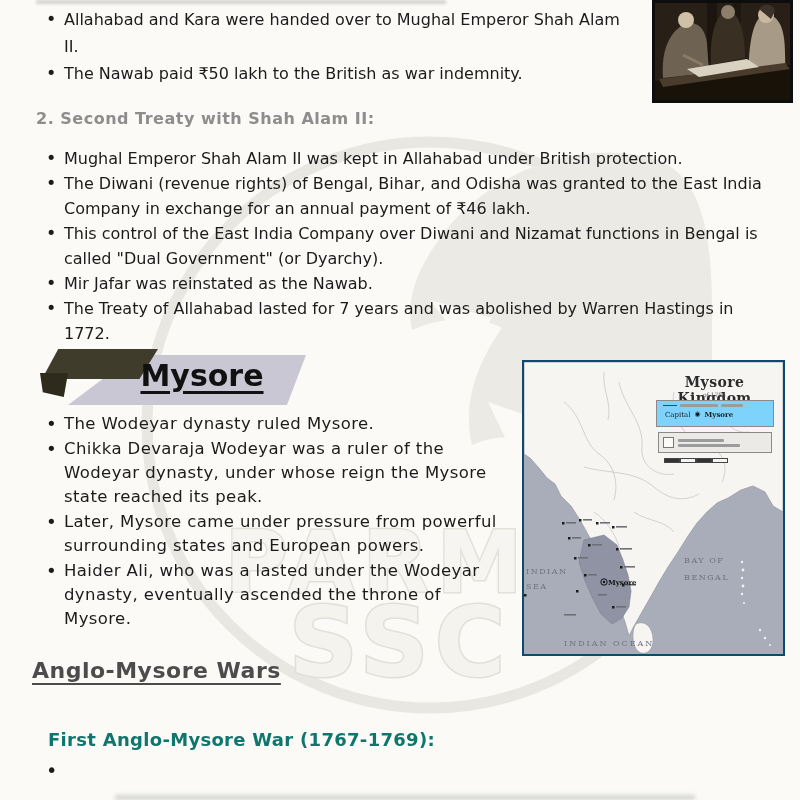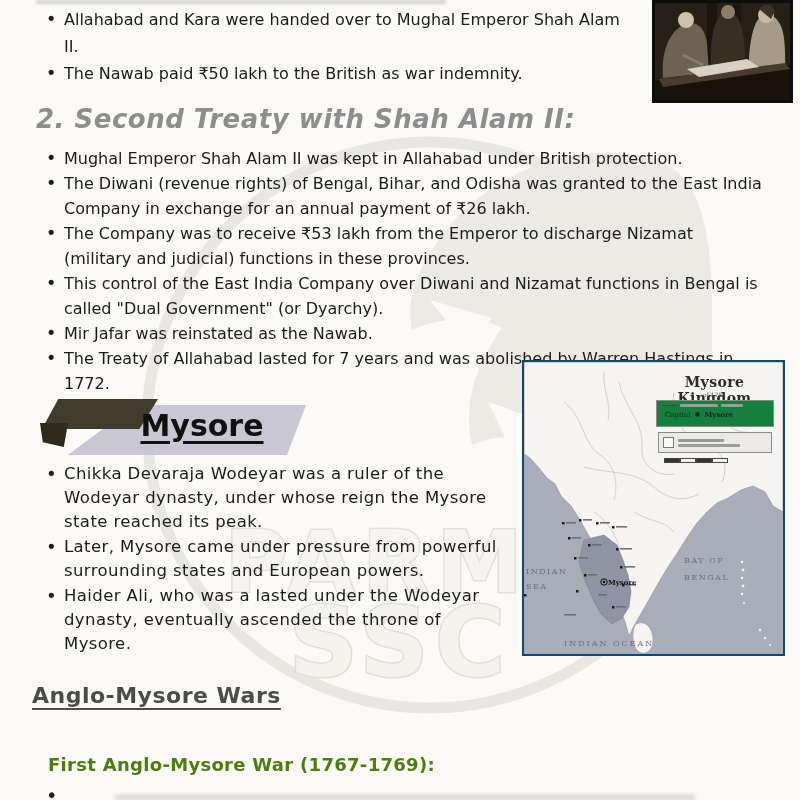--- a/index.html
+++ b/index.html
@@ -10,54 +10,54 @@
     color:#1b1b1b;
   }
   
   .watermark{position:absolute;inset:0;z-index:0;pointer-events:none;}
   
   .content{position:absolute;inset:0;z-index:1;padding:4px 36px 0 32px;}
   ul{list-style:none;margin:0;padding:0;}
   li{position:relative;padding-left:32px;}
   li::before{content:"\2022";position:absolute;left:14px;top:0;font-size:1.1em;}
   .intro-list{margin-top:2px;line-height:27px;font-size:16px;padding-right:130px;}
-  .h-gray{margin:20px 0 0 4px;font-size:26px;line-height:24px;font-weight:bold;color:#8d8d8d;letter-spacing:.5px;font-style:italic;}
+  .h-gray{margin:20px 0 0 4px;font-size:16px;line-height:24px;font-weight:bold;color:#8d8d8d;letter-spacing:.5px;}
   .treaty2-list{margin-top:15px;line-height:25px;font-size:16px;}
   
   .banner-wrap{position:relative;height:56px;margin:3px 0 0 6px;width:320px;}
   .banner-light{position:absolute;left:30px;top:6px;width:238px;height:50px;background:#c8c7d3;
     clip-path:polygon(28% 0,100% 0,92% 100%,0 100%);}
   .banner-dark{position:absolute;left:4px;top:0;width:116px;height:30px;background:#3f3c2c;
     clip-path:polygon(14% 0,100% 0,84% 100%,0 100%);}
   .banner-fold{position:absolute;left:2px;top:24px;width:28px;height:24px;background:#2e2b1d;
     clip-path:polygon(0 0,100% 0,85% 100%,10% 80%);}
   .banner-title{position:absolute;left:66px;top:9px;width:196px;text-align:center;
     font-size:30px;font-weight:bold;color:#111;
     text-decoration:underline;text-decoration-thickness:3px;text-underline-offset:5px;}
   .mysore-list{margin-top:7px;line-height:24px;font-size:16.5px;letter-spacing:.4px;width:470px;}
   .mysore-list li{margin-bottom:1px;}
   .h-anglo{margin:26px 0 0 0;font-size:22px;line-height:26px;font-weight:bold;color:#4c4c4c;letter-spacing:.5px;
     text-decoration:underline;text-decoration-thickness:2px;text-underline-offset:5px;display:inline-block;}
-  .h-firstwar{margin:44px 0 0 16px;font-size:18px;line-height:24px;font-weight:bold;color:#4d7c0f;letter-spacing:.3px;}
+  .h-firstwar{margin:44px 0 0 16px;font-size:18px;line-height:24px;font-weight:bold;color:#0f766e;letter-spacing:.3px;}
   .parties-list{margin-top:6px;line-height:26px;font-size:17.5px;width:660px;}
   
   .top-smudge{position:absolute;left:36px;top:0;width:410px;height:4px;background:#8a8a8a;opacity:.35;filter:blur(1.5px);z-index:1;}
   .bottom-smudge{position:absolute;left:115px;top:795px;width:580px;height:5px;background:#9a9a9a;opacity:.4;filter:blur(2px);z-index:1;}
   
   .painting{position:absolute;left:652px;top:0;width:141px;height:103px;z-index:2;
     border:3px solid #0d0d0d;box-sizing:border-box;background:#281f17;overflow:hidden;}
   
   .map{position:absolute;left:522px;top:360px;width:263px;height:296px;z-index:2;
     border:2px solid #0c4a6e;box-sizing:border-box;background:#a9adb9;overflow:hidden;
     font-family:"DejaVu Serif","Liberation Serif",serif;}
   .map-svg{position:absolute;left:0;top:0;}
   .map-title{position:absolute;left:128px;top:12px;width:125px;text-align:center;
     font-size:14px;font-weight:bold;color:#2b2b2b;letter-spacing:.4px;}
   .map-subtitle{position:absolute;left:128px;top:29px;width:125px;text-align:center;font-size:6px;color:#555;}
-  .legend1{position:absolute;left:132px;top:38px;width:118px;height:27px;background:#15803d;border:1px solid #8a8a8a;box-sizing:border-box;}
+  .legend1{position:absolute;left:132px;top:38px;width:118px;height:27px;background:#7dd3fc;border:1px solid #8a8a8a;box-sizing:border-box;}
   .leg-row1{display:flex;align-items:center;gap:3px;margin:3px 0 0 6px;}
   .leg-line{width:14px;height:1px;background:#444;}
   .tiny-bar{display:inline-block;height:3px;background:#9b9b9b;border-radius:1px;}
   .leg-row2{display:flex;align-items:center;gap:4px;margin:3px 0 0 8px;font-size:7px;color:#222;}
   .cap-dot{font-size:7px;line-height:7px;color:#111;}
   .leg-mysore{font-weight:bold;}
   .legend2{position:absolute;left:134px;top:70px;width:114px;height:21px;background:#eceae7;border:1px solid #8a8a8a;box-sizing:border-box;display:flex;align-items:center;gap:4px;padding-left:4px;}
   .leg-sq{width:9px;height:9px;background:#fbfaf7;border:1px solid #777;}
   .bars{display:flex;flex-direction:column;gap:2px;}
   .scalebar{position:absolute;left:140px;top:96px;display:flex;align-items:flex-start;gap:0;}
@@ -219,35 +219,35 @@
 
     <ul class="intro-list">
       <li>Allahabad and Kara were handed over to Mughal Emperor Shah Alam II.</li>
       <li>The Nawab paid ₹50 lakh to the British as war indemnity.</li>
     </ul>
 
     <div class="h-gray">2. Second Treaty with Shah Alam II:</div>
 
     <ul class="treaty2-list">
       <li>Mughal Emperor Shah Alam II was kept in Allahabad under British protection.</li>
-      <li>The Diwani (revenue rights) of Bengal, Bihar, and Odisha was granted to the East India Company in exchange for an annual payment of ₹26 lakh.</li>
-      <li>The Company was to receive ₹53 lakh from the Emperor to discharge Nizamat (military and judicial) functions in these provinces.</li>
+      <li>The Diwani (revenue rights) of Bengal, Bihar, and Odisha was granted to the East India Company in exchange for an annual payment of ₹46 lakh.</li>
       <li>This control of the East India Company over Diwani and Nizamat functions in Bengal is called "Dual Government" (or Dyarchy).</li>
       <li>Mir Jafar was reinstated as the Nawab.</li>
       <li>The Treaty of Allahabad lasted for 7 years and was abolished by Warren Hastings in 1772.</li>
     </ul>
 
     <div class="banner-wrap">
       <div class="banner-light"></div>
       <div class="banner-dark"></div>
       <div class="banner-fold"></div>
       <div class="banner-title">Mysore</div>
     </div>
 
     <ul class="mysore-list">
+      <li>The Wodeyar dynasty ruled Mysore.</li>
       <li>Chikka Devaraja Wodeyar was a ruler of the Wodeyar dynasty, under whose reign the Mysore state reached its peak.</li>
       <li>Later, Mysore came under pressure from powerful surrounding states and European powers.</li>
       <li>Haider Ali, who was a lasted under the Wodeyar dynasty, eventually ascended the throne of Mysore.</li>
     </ul>
 
     <div>
       <span class="h-anglo">Anglo-Mysore Wars</span>
     </div>
 
     <div class="h-firstwar">First Anglo-Mysore War (1767-1769):</div>

